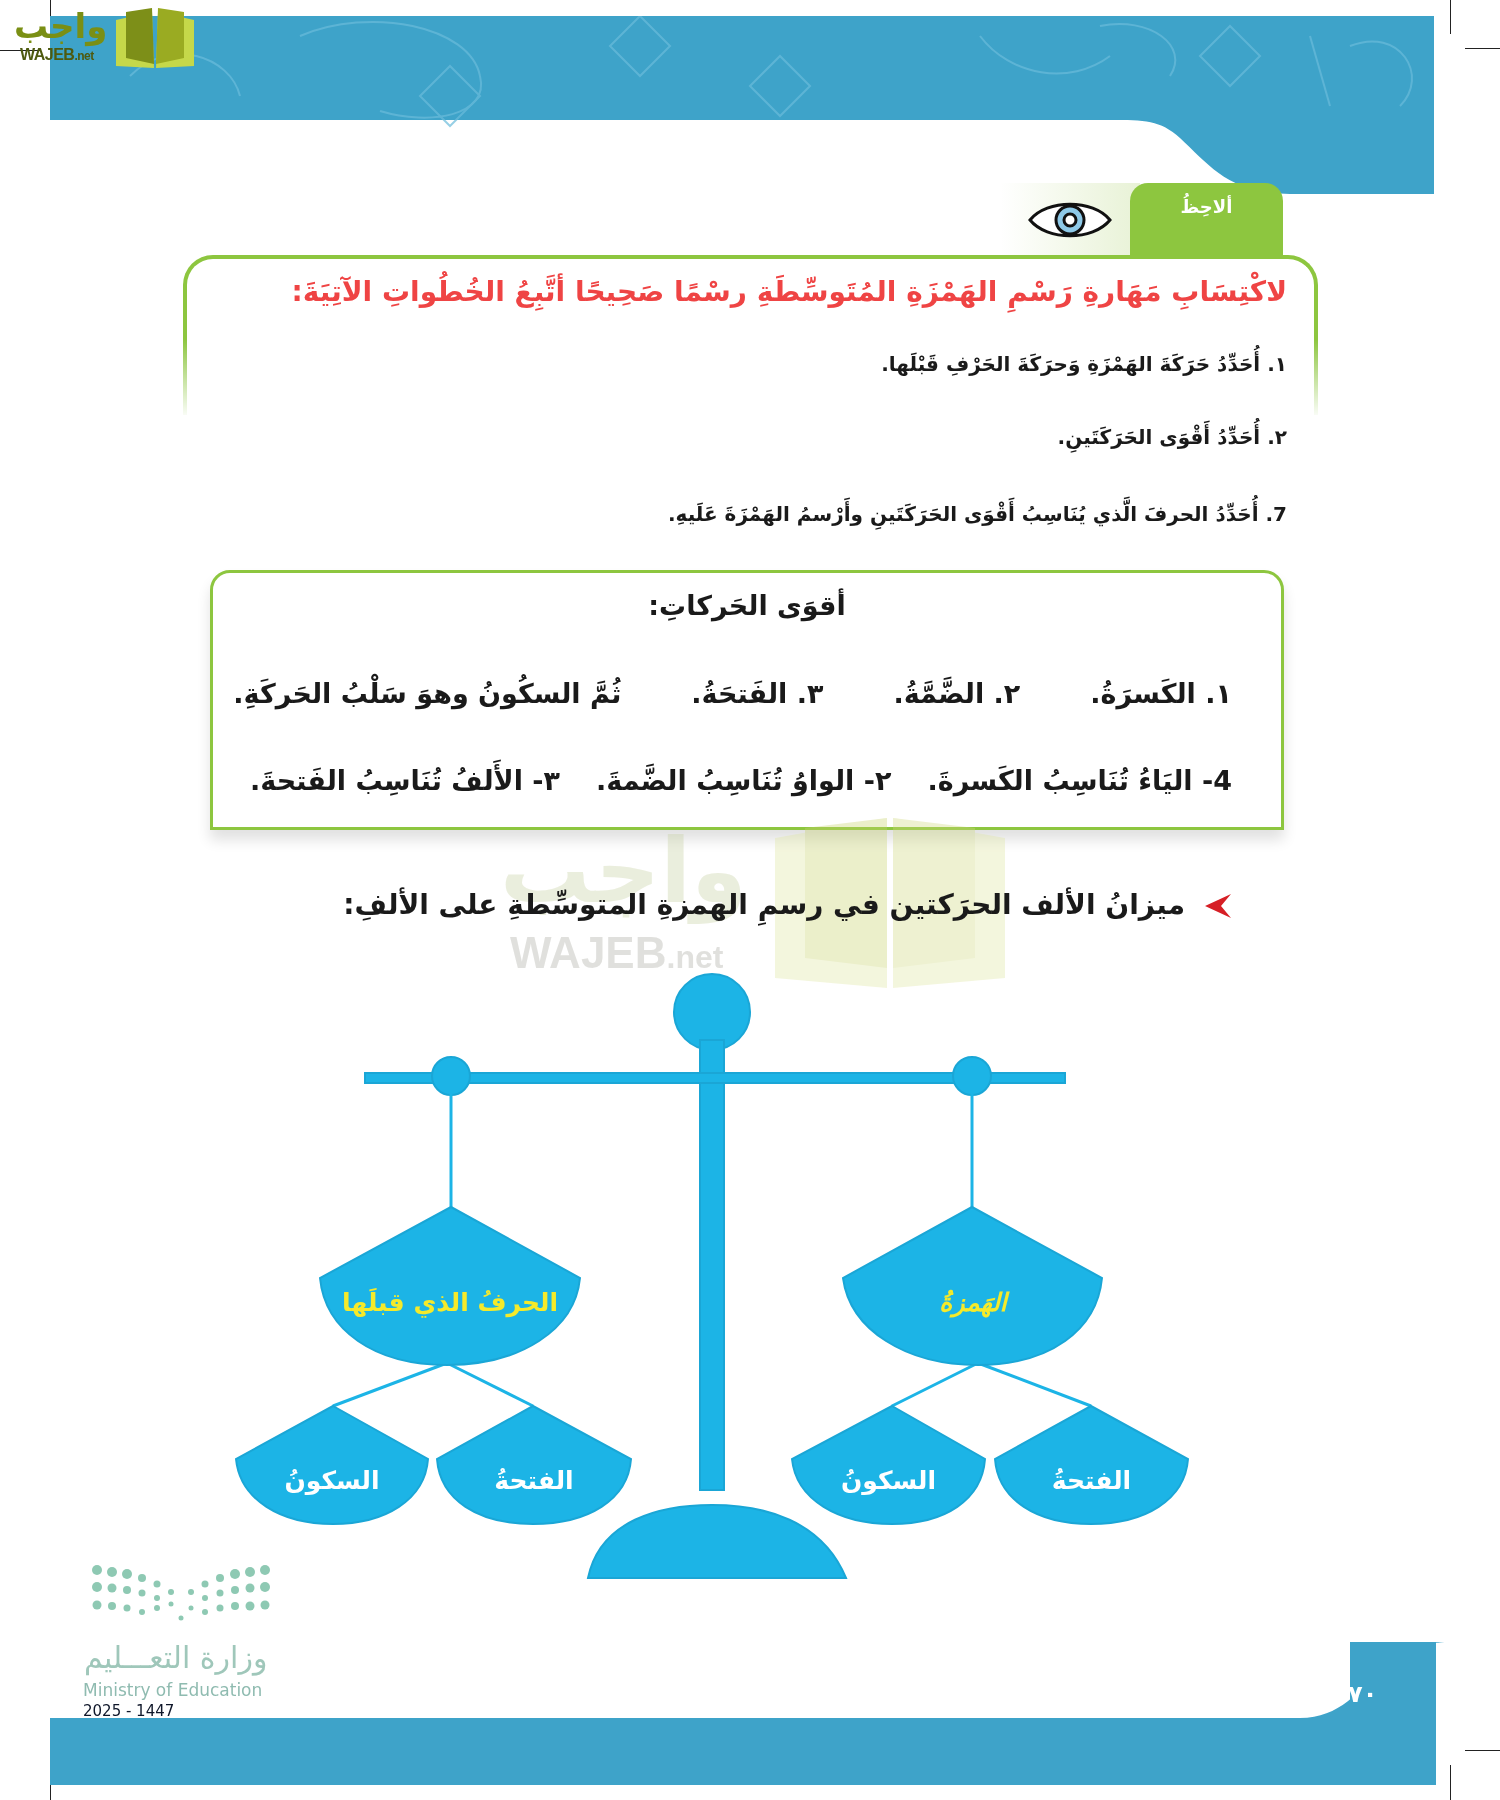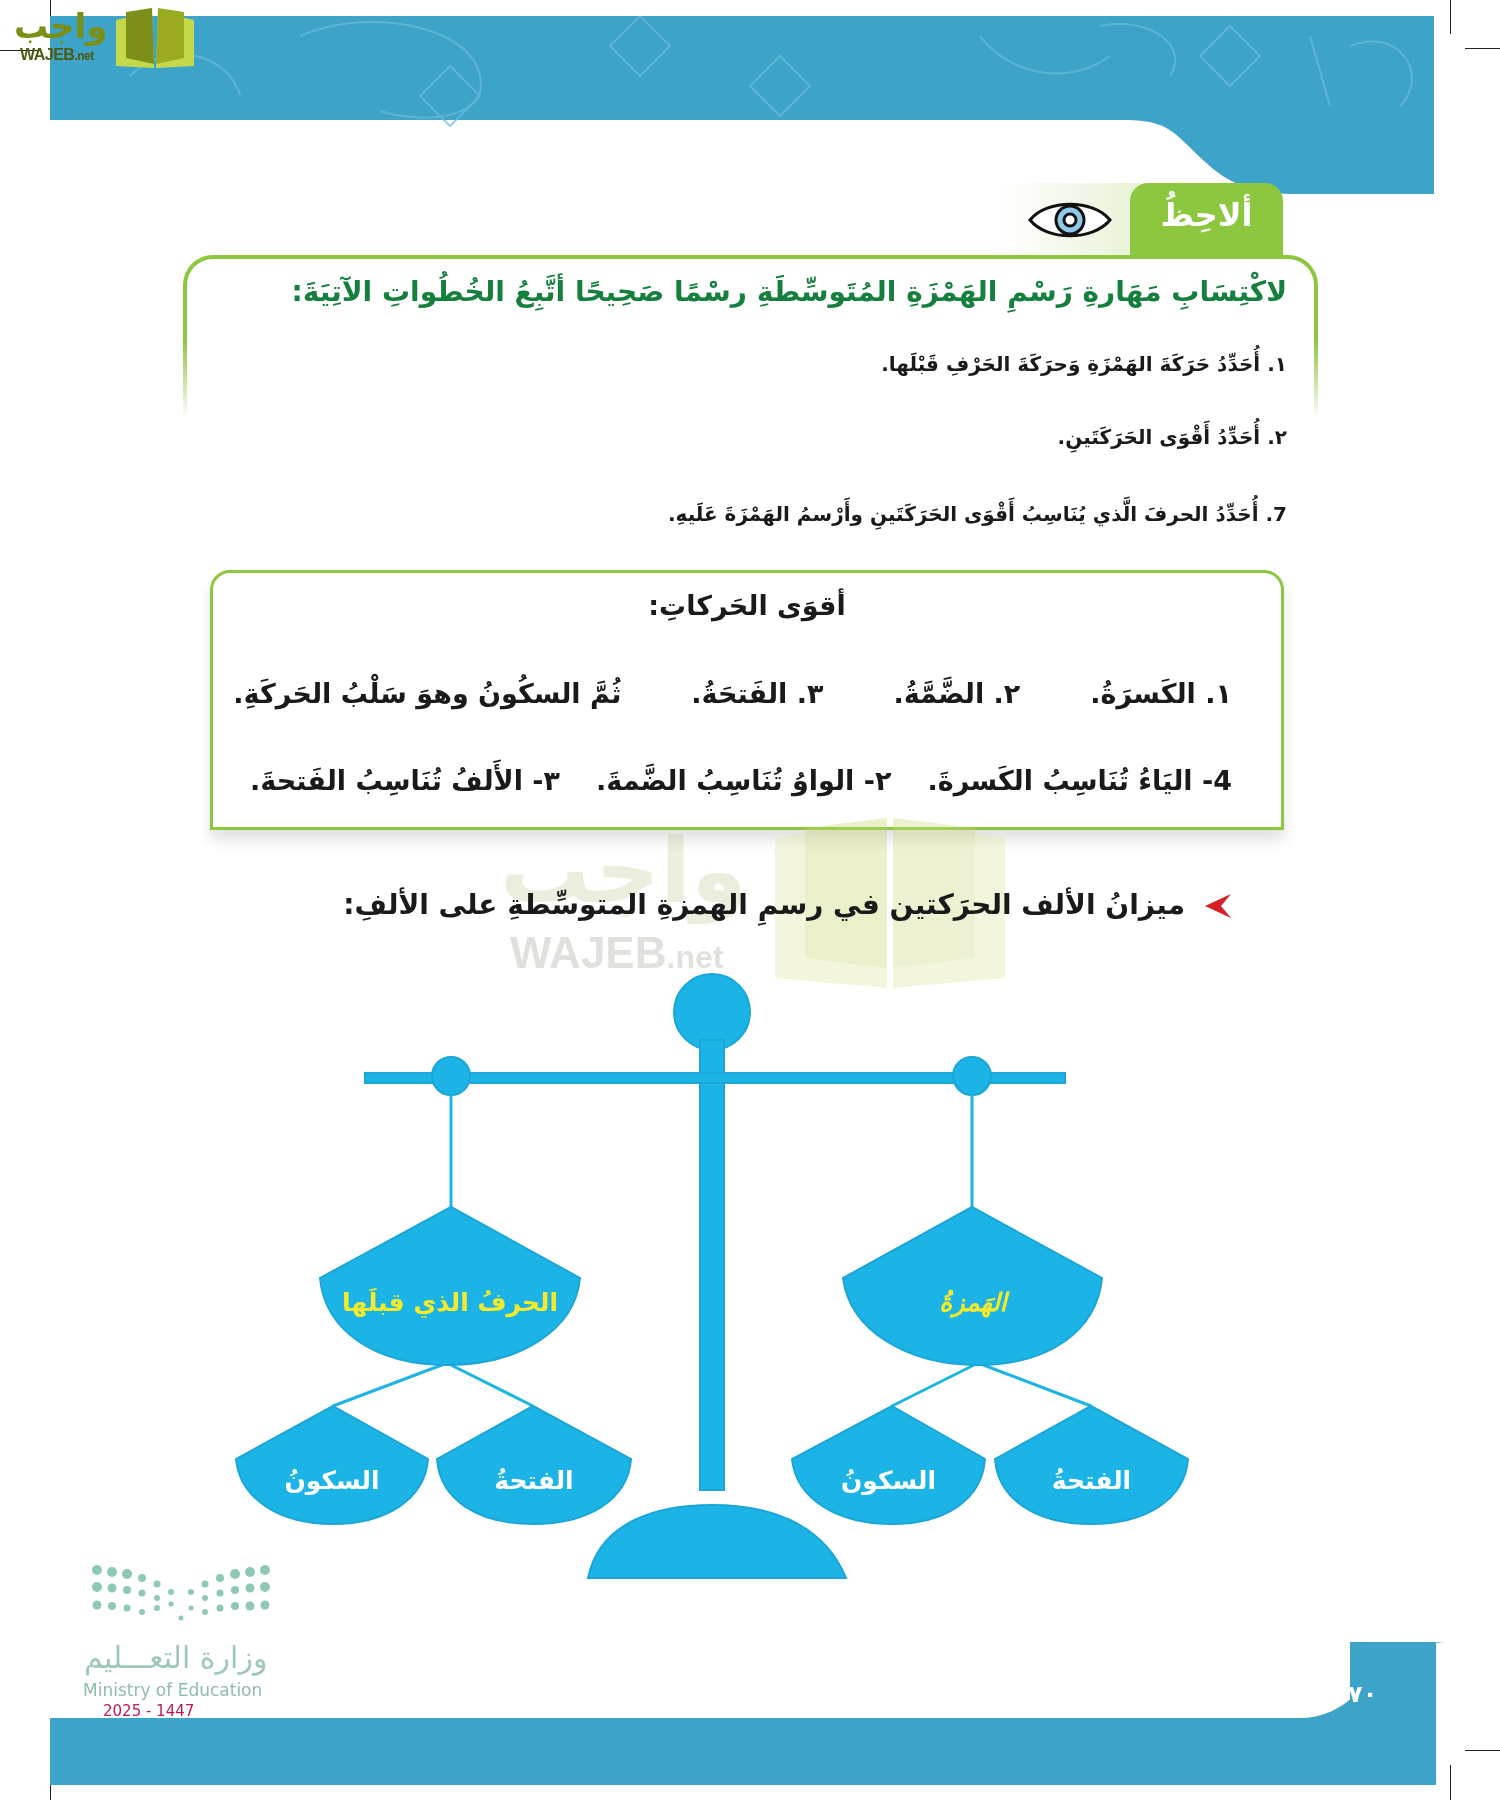--- a/index.html
+++ b/index.html
@@ -15,27 +15,27 @@
   
   .logo { position: absolute; left: 8px; top: 4px; width: 190px; height: 66px; }
   .logo-ar { position: absolute; left: 6px; top: 2px; font-size: 34px; font-weight: bold; color: #7a8f14; direction: rtl; font-family: "DejaVu Sans", sans-serif; }
   .logo-en { position: absolute; left: 12px; top: 42px; font-size: 16px; font-weight: bold; color: #4d5a0f; font-family: "Liberation Sans", sans-serif; letter-spacing: -0.5px; }
   .logo-en small { font-size: 12px; }
   .logo-book { position: absolute; left: 106px; top: 4px; }
 
   
   .observe-tab { position: absolute; left: 1130px; top: 183px; width: 153px; height: 73px; background: #8dc63f; border-radius: 18px 18px 0 0; }
   .observe-fade { position: absolute; left: 1000px; top: 183px; width: 140px; height: 73px; background: linear-gradient(to right, #ffffff, #e8f2d6); }
-  .observe-label { position: absolute; left: 1130px; top: 196px; width: 153px; text-align: center; font-size: 32px; font-weight: bold; color: #ffffff; direction: rtl; }
+  .observe-label { position: absolute; left: 1130px; top: 196px; width: 153px; text-align: center; font-size: 18px; font-weight: bold; color: #ffffff; direction: rtl; }
   .eye-icon { position: absolute; left: 1027px; top: 197px; }
 
   
   .steps-box { position: absolute; left: 183px; top: 255px; width: 1135px; height: 160px; border-top: 4px solid #8dc63f; border-left: 4px solid #8dc63f; border-right: 4px solid #8dc63f; border-radius: 30px 30px 0 0; }
   .steps-box::after { content: ""; position: absolute; left: -4px; right: -4px; bottom: -4px; height: 80px; background: linear-gradient(to bottom, rgba(255,255,255,0), #ffffff); }
-  .intro-line { position: absolute; right: 213px; top: 275px; font-size: 28px; font-weight: bold; color: #15803d; direction: rtl; white-space: nowrap; }
+  .intro-line { position: absolute; right: 213px; top: 275px; font-size: 28px; font-weight: bold; color: #ef4444; direction: rtl; white-space: nowrap; }
   .step { position: absolute; right: 213px; font-size: 20px; font-weight: bold; color: #1a1a1a; direction: rtl; white-space: nowrap; }
   .step-1 { top: 352px; }
   .step-2 { top: 425px; }
   .step-3 { top: 502px; }
 
   
   .harakat-box { position: absolute; left: 210px; top: 570px; width: 1074px; height: 260px; border: 3px solid #8dc63f; border-radius: 20px 20px 0 0; background: #ffffff; box-shadow: 0 10px 14px rgba(0,0,0,0.12); }
   .harakat-title { position: absolute; left: 210px; width: 1074px; top: 590px; text-align: center; font-size: 27px; font-weight: bold; direction: rtl; }
   .rank-row { position: absolute; top: 678px; right: 268px; direction: rtl; display: flex; gap: 70px; font-size: 27px; font-weight: bold; white-space: nowrap; }
   .match-row { position: absolute; top: 765px; right: 268px; direction: rtl; display: flex; gap: 36px; font-size: 27px; font-weight: bold; white-space: nowrap; }
@@ -53,21 +53,21 @@
   
   .scale { position: absolute; left: 0; top: 0; }
   .pan-label { position: absolute; font-size: 25px; font-weight: bold; direction: rtl; text-align: center; white-space: nowrap; }
   .pan-label.yellow { color: #f5ea2a; }
   .pan-label.white { color: #ffffff; }
 
   
   .ministry { position: absolute; left: 82px; top: 1560px; width: 200px; }
   .ministry-ar { position: absolute; left: 84px; top: 1640px; font-size: 30px; color: #9fc7ba; direction: rtl; }
   .ministry-en { position: absolute; left: 83px; top: 1680px; font-size: 17px; color: #8fbbb0; font-family: "DejaVu Sans", sans-serif; }
-  .ministry-year { position: absolute; left: 83px; top: 1702px; font-size: 15px; color: #be185d; font-family: "DejaVu Sans", sans-serif; margin-left: 20px; }
+  .ministry-year { position: absolute; left: 83px; top: 1702px; font-size: 15px; color: #0f172a; font-family: "DejaVu Sans", sans-serif; }
 
   
   .footer-band { position: absolute; left: 50px; top: 1640px; width: 1450px; height: 145px; }
   .page-number { position: absolute; left: 1330px; top: 1680px; font-size: 24px; font-weight: bold; color: #ffffff; margin-left: 18px; }
 </style>
 </head>
 <body>
 
 <div class="crop-mark" style="left:50px; top:0; width:1px; height:40px;"></div>
 <div class="crop-mark" style="left:0; top:50px; width:40px; height:1px;"></div>

